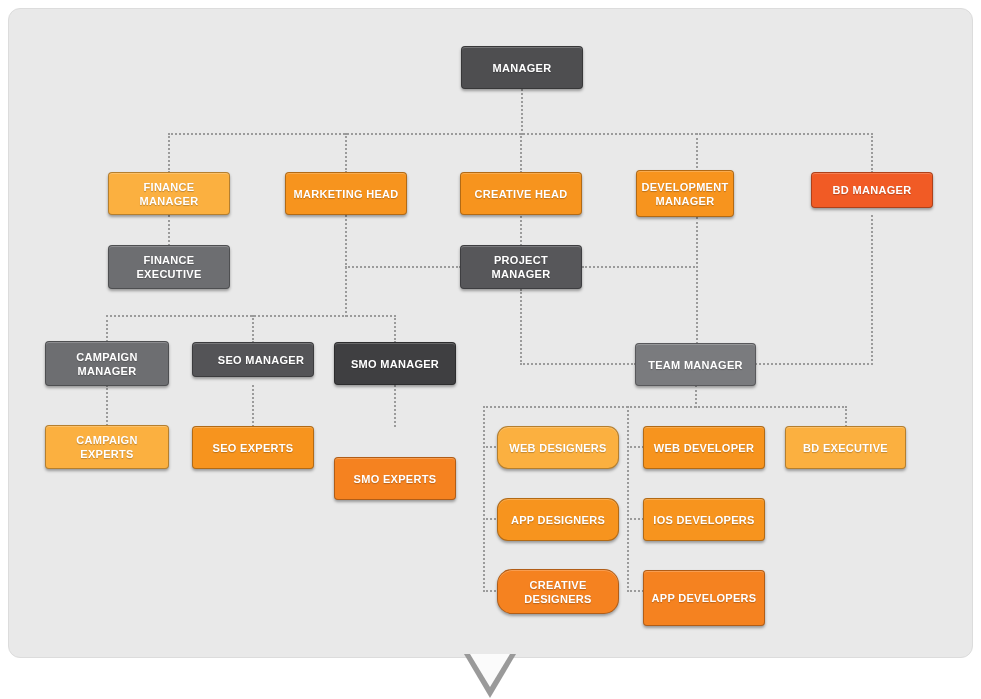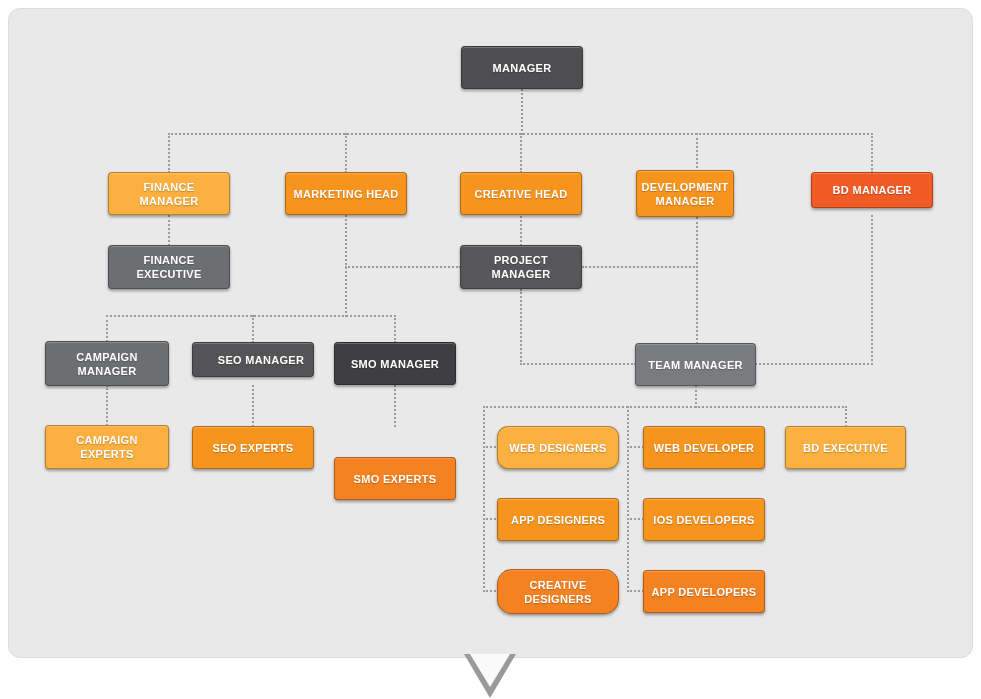--- a/index.html
+++ b/index.html
@@ -102,20 +102,20 @@
 
   <div class="node" style="left: 45px; top: 425px; width: 124px; height: 44px; background-color: rgb(251, 176, 64);">CAMPAIGN
 EXPERTS</div>
   <div class="node" style="left: 192px; top: 426px; width: 122px; height: 43px; background-color: rgb(247, 148, 30);">SEO EXPERTS</div>
   <div class="node" style="left: 334px; top: 426px; width: 122px; height: 43px; background-color: rgb(245, 130, 32); margin-top: 31px;">SMO EXPERTS</div>
 
   <div class="node" style="left: 497px; top: 426px; width: 122px; height: 43px; background-color: rgb(251, 176, 64); border-radius: 11px;">WEB DESIGNERS</div>
   <div class="node" style="left: 643px; top: 426px; width: 122px; height: 43px; background-color: rgb(247, 148, 30);">WEB DEVELOPER</div>
   <div class="node" style="left: 785px; top: 426px; width: 121px; height: 43px; background-color: rgb(251, 176, 64);">BD EXECUTIVE</div>
 
-  <div class="node" style="left: 497px; top: 498px; width: 122px; height: 43px; background-color: rgb(247, 148, 30);">APP DESIGNERS</div>
+  <div class="node" style="left: 497px; top: 498px; width: 122px; height: 43px; background-color: rgb(247, 148, 30); border-radius: 11px;">APP DESIGNERS</div>
   <div class="node" style="left: 643px; top: 498px; width: 122px; height: 43px; background-color: rgb(247, 148, 30);">IOS DEVELOPERS</div>
 
   <div class="node" style="left: 497px; top: 569px; width: 122px; height: 45px; background-color: rgb(245, 130, 32); border-radius: 15px;">CREATIVE
 DESIGNERS</div>
-  <div class="node" style="left: 643px; top: 570px; width: 122px; height: 43px; background-color: rgb(245, 130, 32);">APP DEVELOPERS</div>
+  <div class="node" style="left: 643px; top: 570px; width: 122px; height: 56px; background-color: rgb(245, 130, 32);">APP DEVELOPERS</div>
 
 </div>
 
 </body></html>

